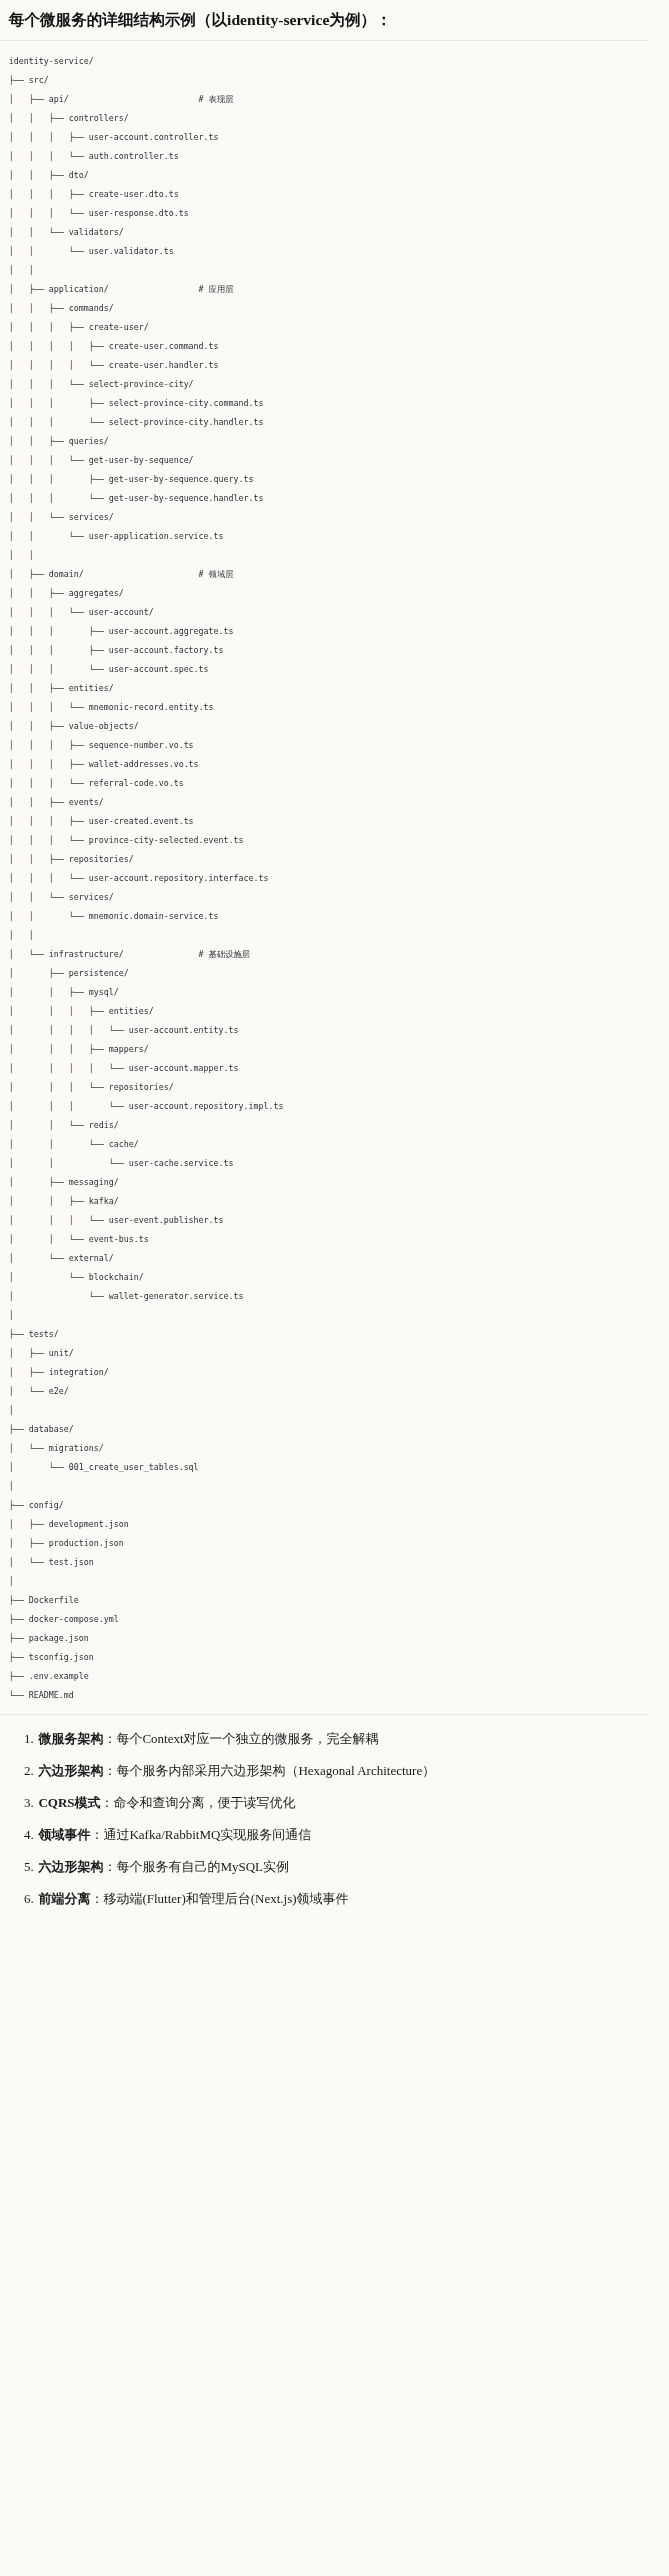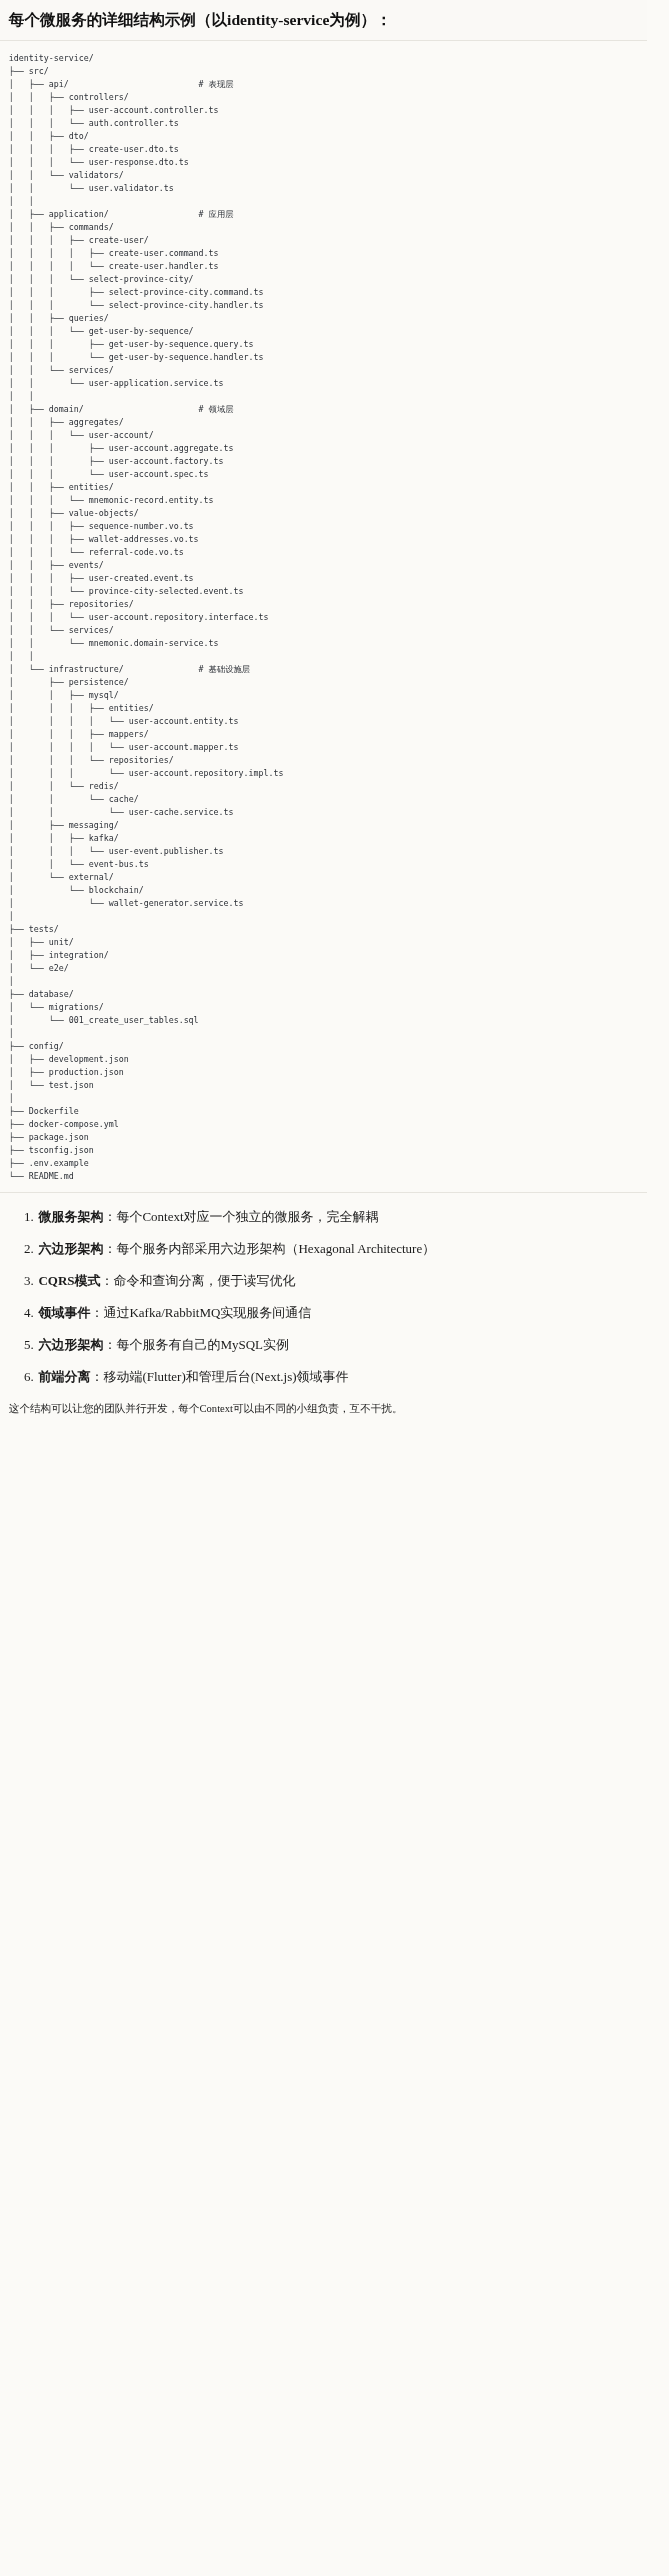--- a/index.html
+++ b/index.html
@@ -32,21 +32,21 @@
   }
   
   .tree-wrap{
     padding:11.3px 8.8px 8.8px 8.8px;
     background:#fbfaf7;
   }
   pre.tree{
     margin:0;
     font-family:"DejaVu Sans Mono", monospace;
     font-size:8.3px;
-    line-height:13px;
+    line-height:19px;
     color:#2b2f36;
     white-space:pre;
     letter-spacing:0px;
   }
   
   .notes{
     padding:2.5px 8.8px 6.3px 8.8px;
     border-top:0.6px solid #e6e4de;
     background:#fbfaf7;
   }
@@ -190,17 +190,16 @@
       <li>
         <span class="k">领域事件</span><span class="v">：</span><span class="v">通过Kafka/RabbitMQ实现服务间通信</span>
       </li>
       <li>
         <span class="k">六边形架构</span><span class="v">：</span><span class="v">每个服务有自己的MySQL实例</span>
       </li>
       <li>
         <span class="k">前端分离</span><span class="v">：</span><span class="v">移动端(Flutter)和管理后台(Next.js)领域事件</span>
       </li>
     </ol>
-    <p class="closing">这个结构可以让您的团队并行开发，每个Context可以由不同的小组负责，互不干扰。</p>
   </div>
 
 </div>
 
 
 </body></html>

